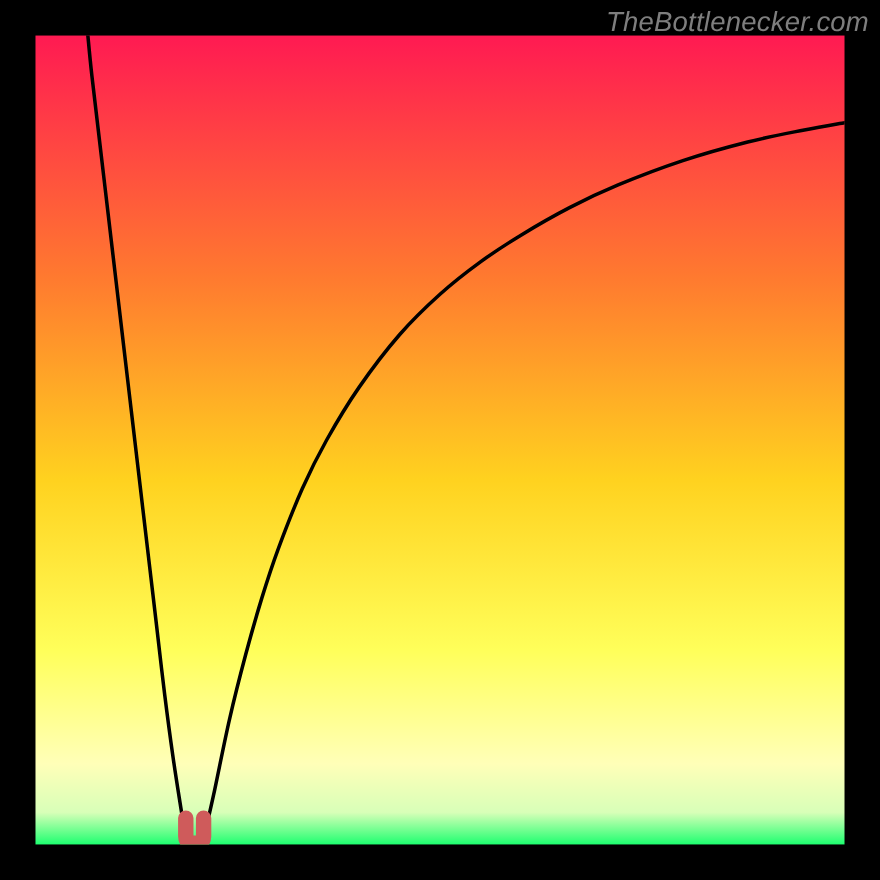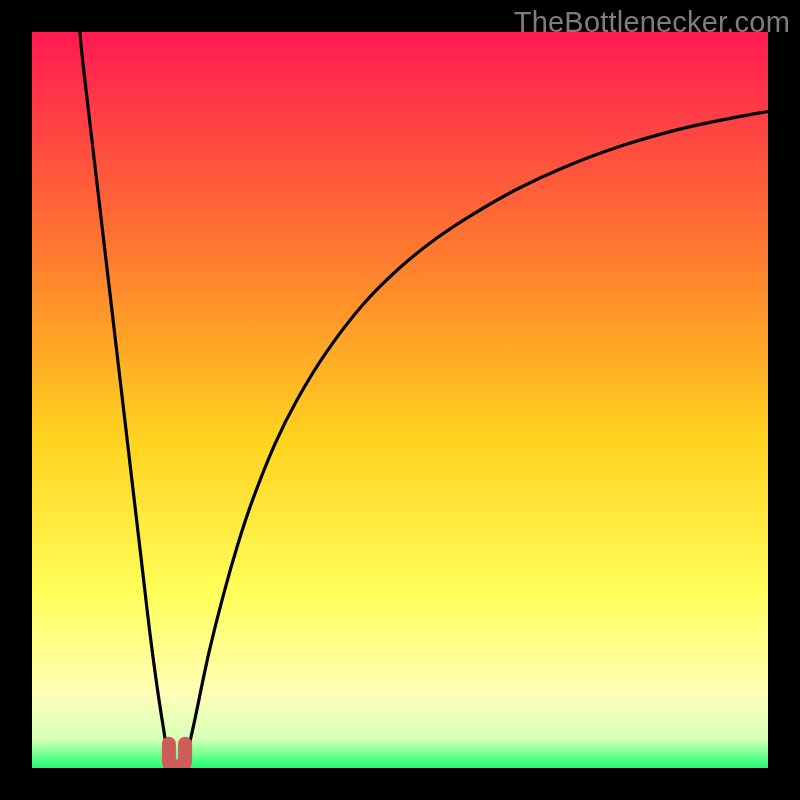--- a/index.html
+++ b/index.html
@@ -23,23 +23,24 @@
     top: 32px;
     width: 736px;
     height: 736px;
     overflow: hidden;
   }
   .credit {
     position: absolute;
     top: 6px;
     right: 10px;
     color: #7e7e7e;
-    font-size: 29px;
+    font-size: 25px;
     font-weight: 500;
     letter-spacing: 0.2px;
+    font-style: italic;
   }
   svg { display: block; }
 </style>
 </head>
 <body>
 
 <div class="frame">
   <div class="credit">TheBottlenecker.com</div>
   <div class="plot-area">
     <svg id="chart-svg" width="736" height="736" viewBox="0 0 736 736" preserveAspectRatio="none">

